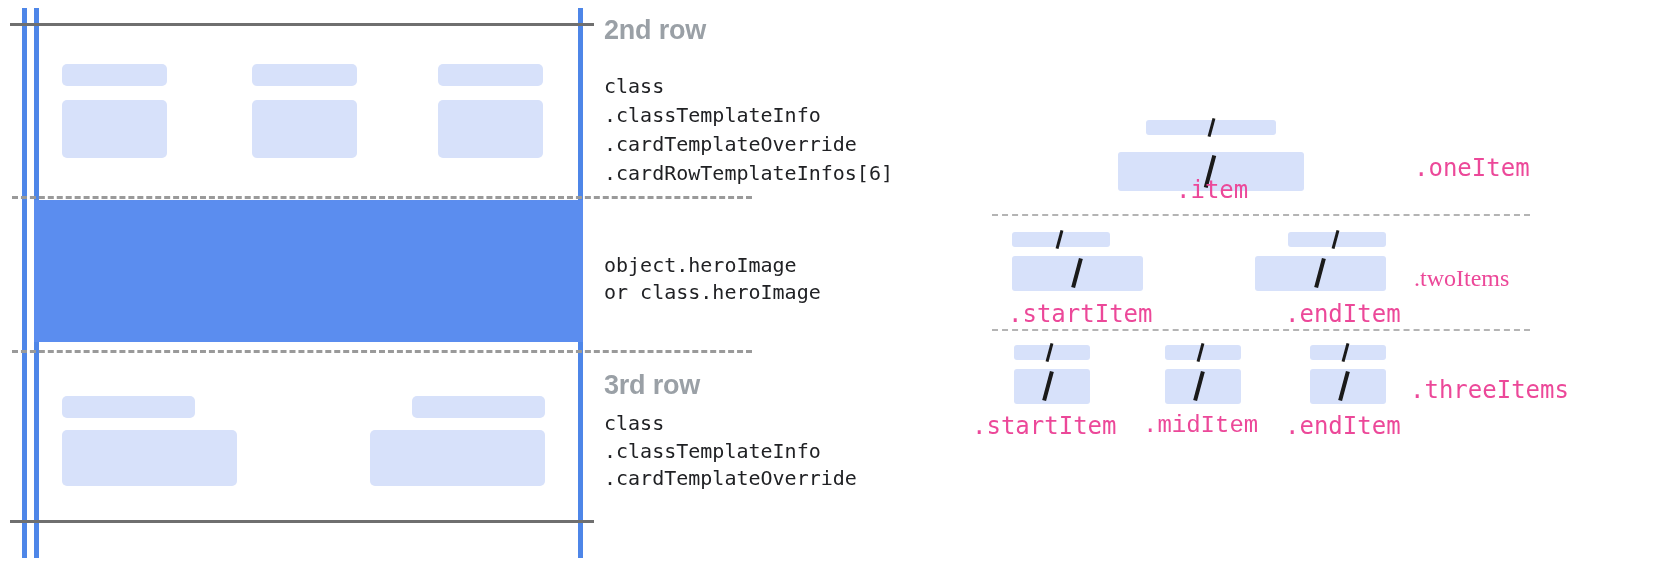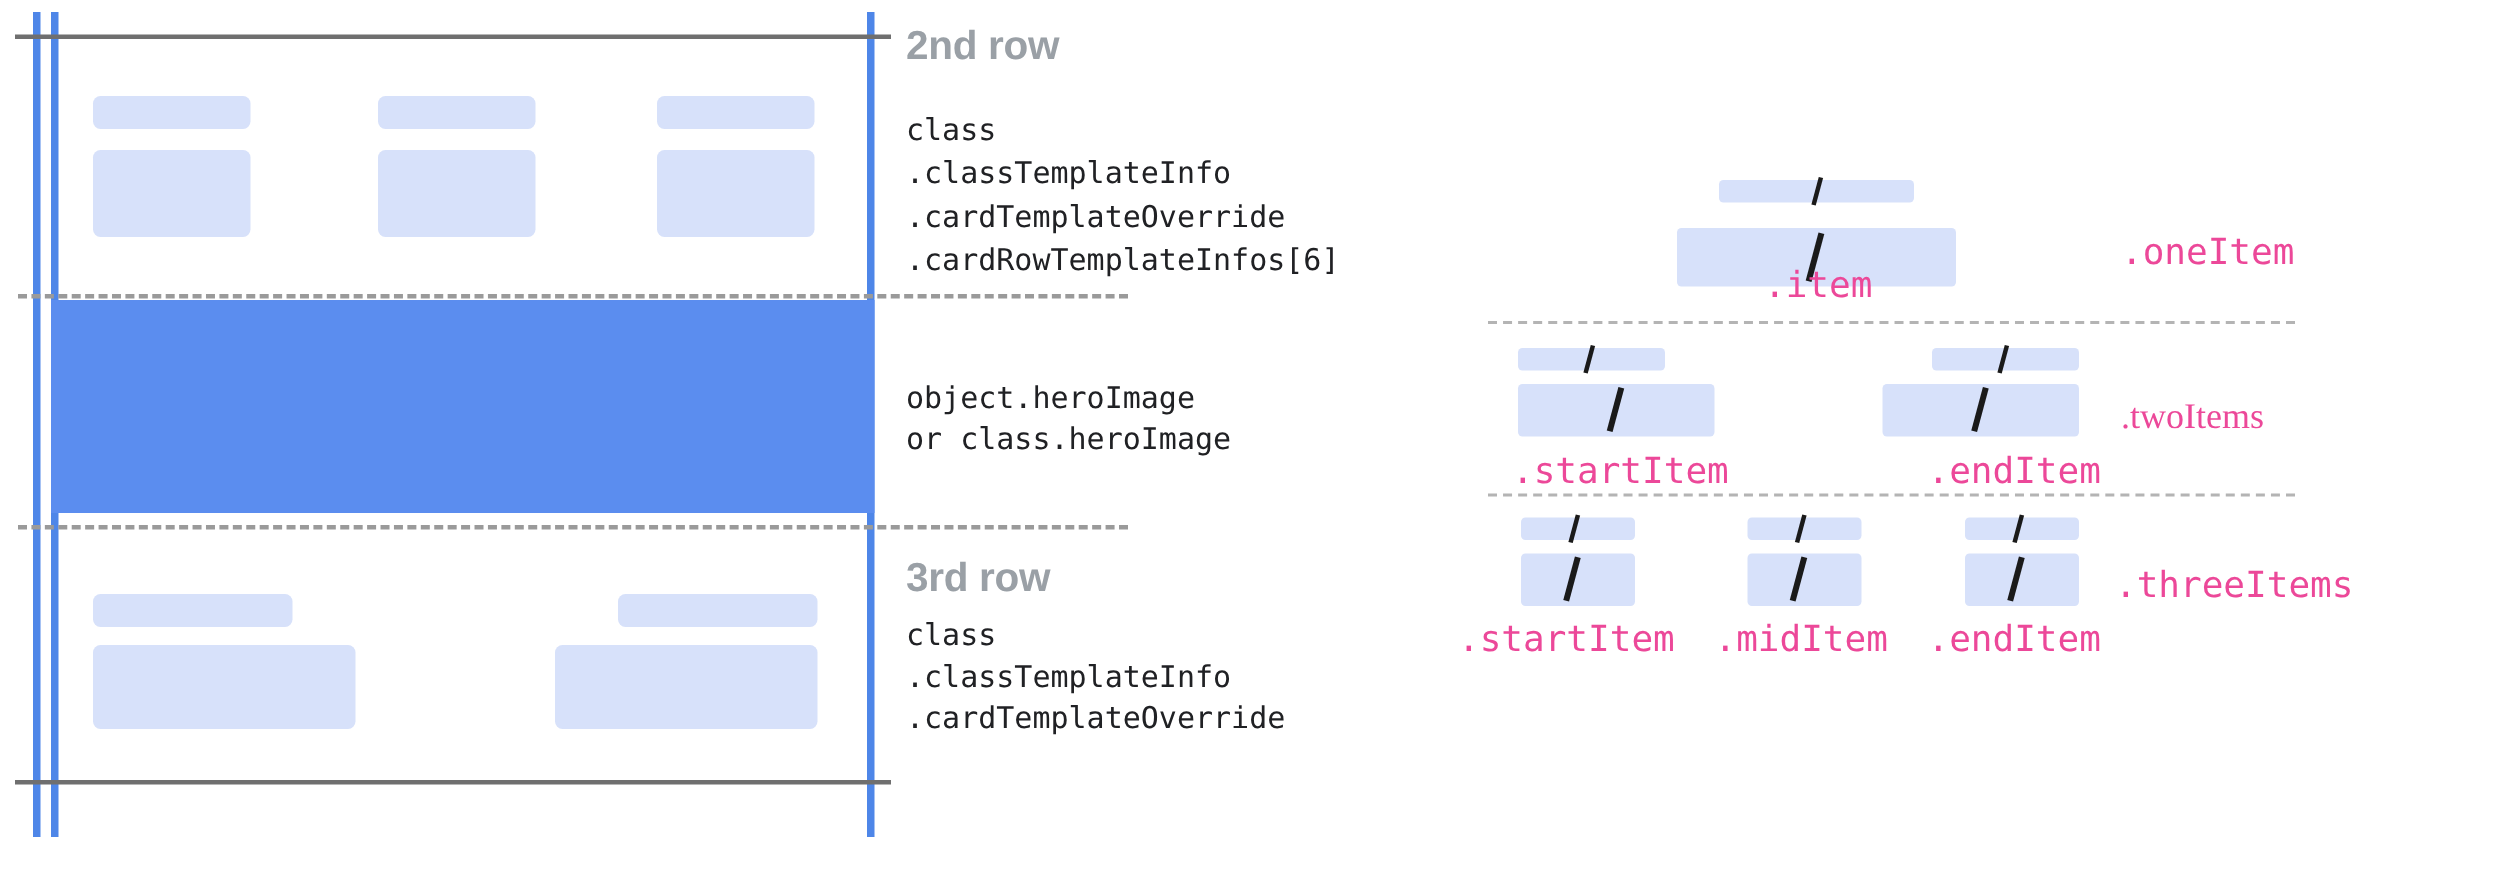--- a/index.html
+++ b/index.html
@@ -184,17 +184,17 @@
   <div class="ph flat" style="left:1165px; top:369px; width:76px; height:35px;"></div>
   <div class="slash" style="left:1197px; top:371px; width:4px; height:30px; transform:rotate(15deg);"></div>
 
   <div class="ph flat" style="left:1310px; top:345px; width:76px; height:15px;"></div>
   <div class="slash" style="left:1344px; top:343px; width:3px; height:19px; transform:rotate(15deg);"></div>
 
   <div class="ph flat" style="left:1310px; top:369px; width:76px; height:35px;"></div>
   <div class="slash" style="left:1342px; top:371px; width:4px; height:30px; transform:rotate(15deg);"></div>
 
   <div class="code-label" style="left:972px; top:412px;">.startItem</div>
-  <div class="code-label" style="left:1143px; top:412px;">.midItem</div>
+  <div class="code-label" style="left:1143px; top:412px;font-family:Liberation Mono, monospace;">.midItem</div>
   <div class="code-label" style="left:1285px; top:412px;">.endItem</div>
   <div class="code-label" style="left:1410px; top:376px;">.threeItems</div>
 
 </div>
 
 </body></html>

